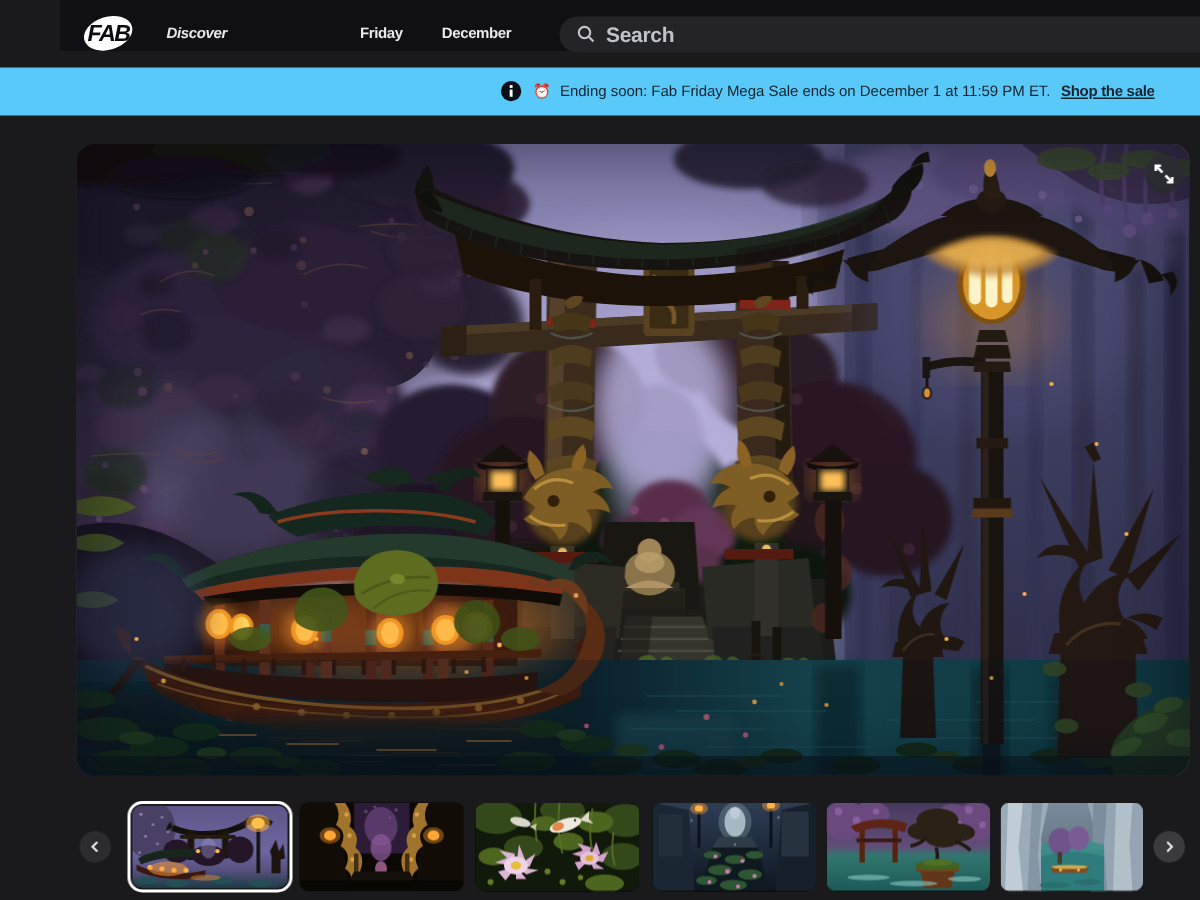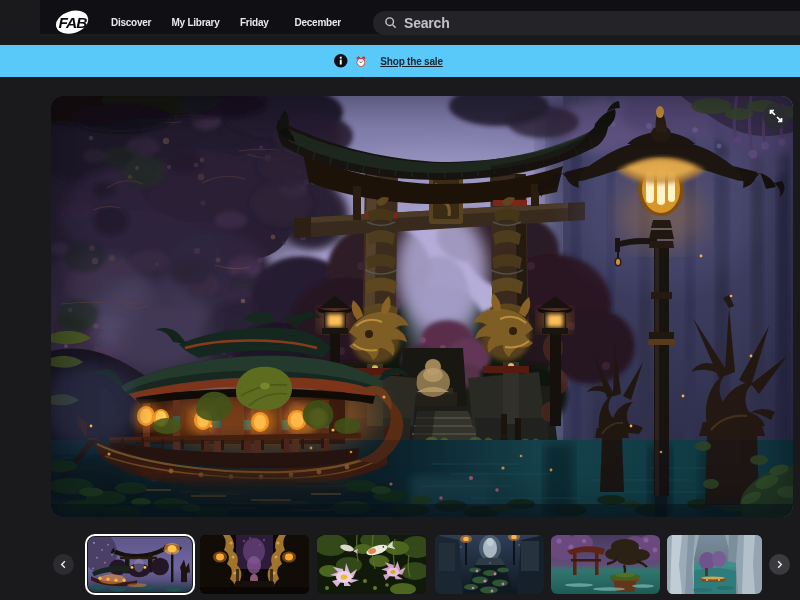--- a/index.html
+++ b/index.html
@@ -18,40 +18,40 @@
   .arrow { position:absolute; width:21px; height:21px; border-radius:50%; background:#323237; display:flex; align-items:center; justify-content:center; }
 </style>
 </head>
 <body>
 
   <div class="header">
     <svg style="position:absolute;left:14px;top:9px;" width="37" height="27" viewBox="0 0 37 27">
       <ellipse cx="18.1" cy="13.2" rx="16.5" ry="11" fill="#ffffff" transform="rotate(-17 18.1 13.2)"></ellipse>
       <text x="18.4" y="18.6" font-size="15.5" font-weight="900" font-style="italic" text-anchor="middle" fill="#0c0c10" font-family="Liberation Sans" letter-spacing="-1">FAB</text>
     </svg>
-    <div class="nav" style="left:71px;">Discover</div>
-    <div class="nav" style="left:131.5px;">My Library</div>
+    <div class="nav" style="left:71px;font-style:italic;">Discover</div>
     <div class="nav" style="left:200px;">Friday</div>
     <div class="nav" style="left:254.5px;">December</div>
     <div class="search"></div>
     <svg style="position:absolute;left:344px;top:16px;" width="13" height="13" viewBox="0 0 24 24" fill="none" stroke="#c6c6cc" stroke-width="2.6">
       <circle cx="10.5" cy="10.5" r="7"></circle>
       <line x1="16" y1="16" x2="21.5" y2="21.5"></line>
     </svg>
     <div class="nav" style="left:364px;color:#c2c2c9;font-size:14px;font-weight:700;letter-spacing:-0.2px;">Search</div>
   </div>
 
   <div class="banner">
     <div class="banner-inner">
       <svg width="13.5" height="13.5" viewBox="0 0 14 14" style="margin-right:8px;">
         <circle cx="7" cy="7" r="7" fill="#0c0f15"></circle>
         <rect x="6" y="5.9" width="2" height="5" fill="#fff"></rect>
         <rect x="6" y="2.8" width="2" height="2" fill="#fff"></rect>
       </svg>
       <span style="font-size:9.5px;margin-right:6px;">⏰</span>
+      <span style="letter-spacing:-0.02px;">Ending soon: Fab Friday Mega Sale ends on December 1 at 11:59 PM ET.</span>
       <span style="text-decoration:underline;font-weight:700;letter-spacing:-0.2px;margin-left:7px;">Shop the sale</span>
     </div>
   </div>
 
   <div class="hero">
     <svg id="heroscene" width="742" height="421" viewBox="0 0 742 421" preserveAspectRatio="none">
       <defs>
         <linearGradient id="sky" x1="0" y1="0" x2="0" y2="1">
           <stop offset="0" stop-color="#7b77a6"></stop>
           <stop offset="0.35" stop-color="#a29dc8"></stop>

